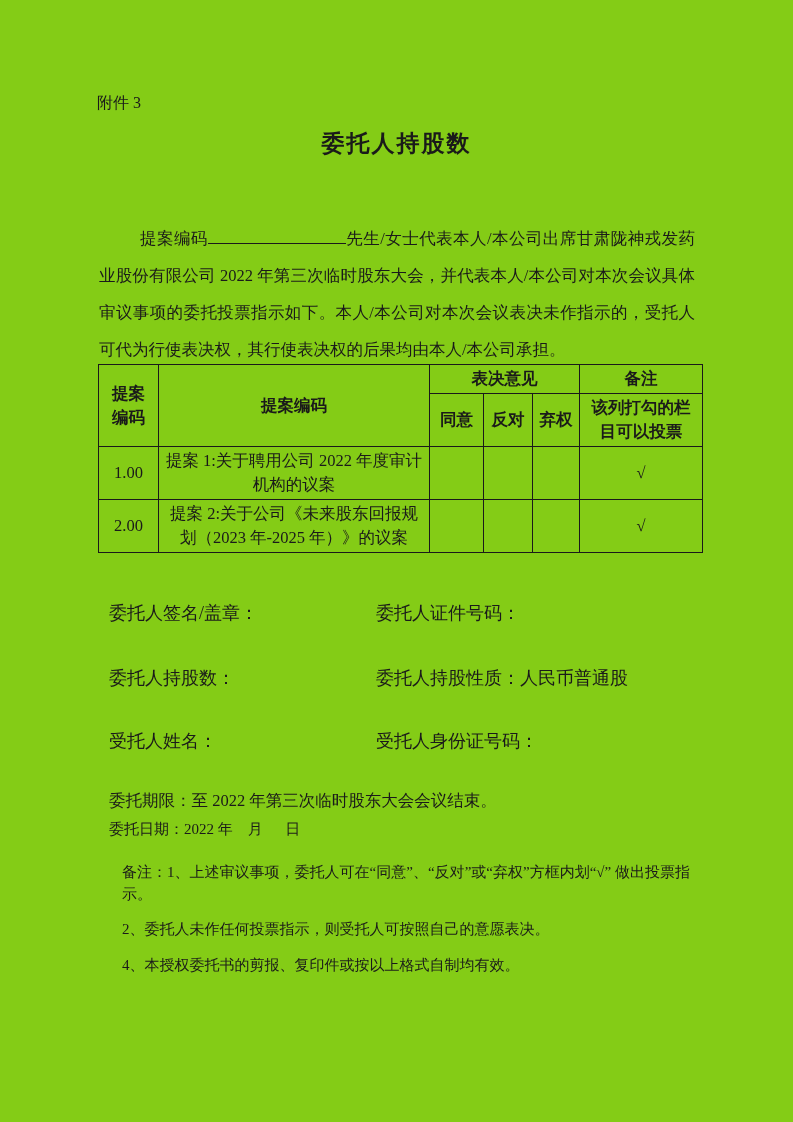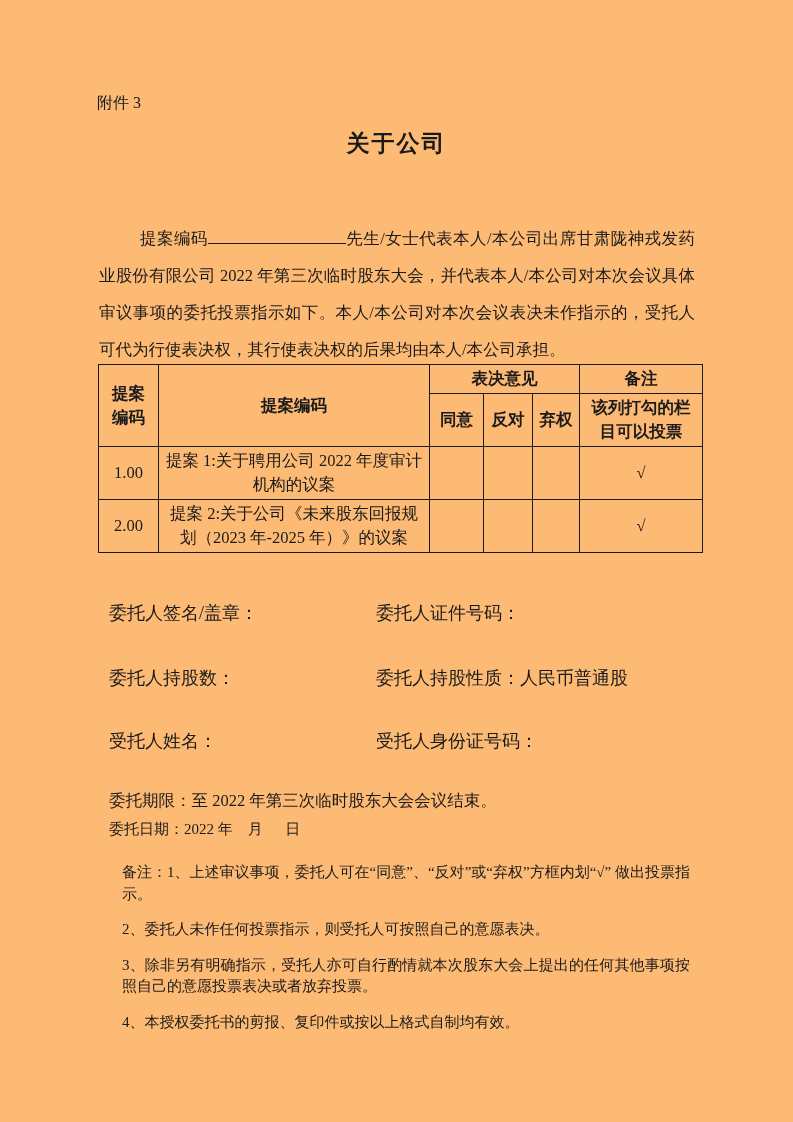--- a/index.html
+++ b/index.html
@@ -1,20 +1,20 @@
 <!DOCTYPE html>
 <html lang="zh"><head>
 <meta charset="utf-8">
 <style>
   html,body{margin:0;padding:0;background:#9e9e9e;}
   .page{
     position:relative;
     width:793px;height:1122px;
     margin:0 auto;
-    background:#fdba74;
+    background:#84cc16;
     font-family:"Liberation Serif","DejaVu Serif",serif;
     color:#1a1a1a;
     overflow:hidden;
   }
   .attachment{
     position:absolute;left:97px;top:93px;
     font-size:16px;
   }
   .doc-title{
     position:absolute;left:0;right:0;top:128px;
@@ -73,21 +73,21 @@
   }
   .note-item{margin:14px;}
 </style>
 </head>
 <body>
 
 <div class="page">
 
   <div class="attachment">附件 3</div>
 
-  <h1 class="doc-title">关于公司</h1>
+  <h1 class="doc-title">委托人持股数</h1>
 
   <p class="body-para"><span>提案编码</span><span class="blank-line"></span><span>先生/女士代表本人/本公司出席甘肃陇神戎发药业股份有限公司 2022 年第三次临时股东大会，并代表本人/本公司对本次会议具体审议事项的委托投票指示如下。本人/本公司对本次会议表决未作指示的，受托人可代为行使表决权，其行使表决权的后果均由本人/本公司承担。</span></p>
 
   <table class="proposal-table">
     <colgroup>
       <col class="col-code">
         <col class="col-name">
         <col class="col-agree">
       <col class="col-against">
         <col class="col-abstain">
@@ -133,17 +133,16 @@
 
   <div class="field-label fx-left fy-3">受托人姓名：</div>
   <div class="field-label fx-right fy-3">受托人身份证号码：</div>
 
   <div class="term-line">委托期限：至 2022 年第三次临时股东大会会议结束。</div>
   <div class="date-line">委托日期：2022 年    月      日</div>
 
   <div class="notes">
     <p class="note-item">备注：1、上述审议事项，委托人可在“同意”、“反对”或“弃权”方框内划“√” 做出投票指示。</p>
     <p class="note-item">2、委托人未作任何投票指示，则受托人可按照自己的意愿表决。</p>
-    <p class="note-item">3、除非另有明确指示，受托人亦可自行酌情就本次股东大会上提出的任何其他事项按照自己的意愿投票表决或者放弃投票。</p>
     <p class="note-item">4、本授权委托书的剪报、复印件或按以上格式自制均有效。</p>
   </div>
 
 </div>
 
 </body></html>

